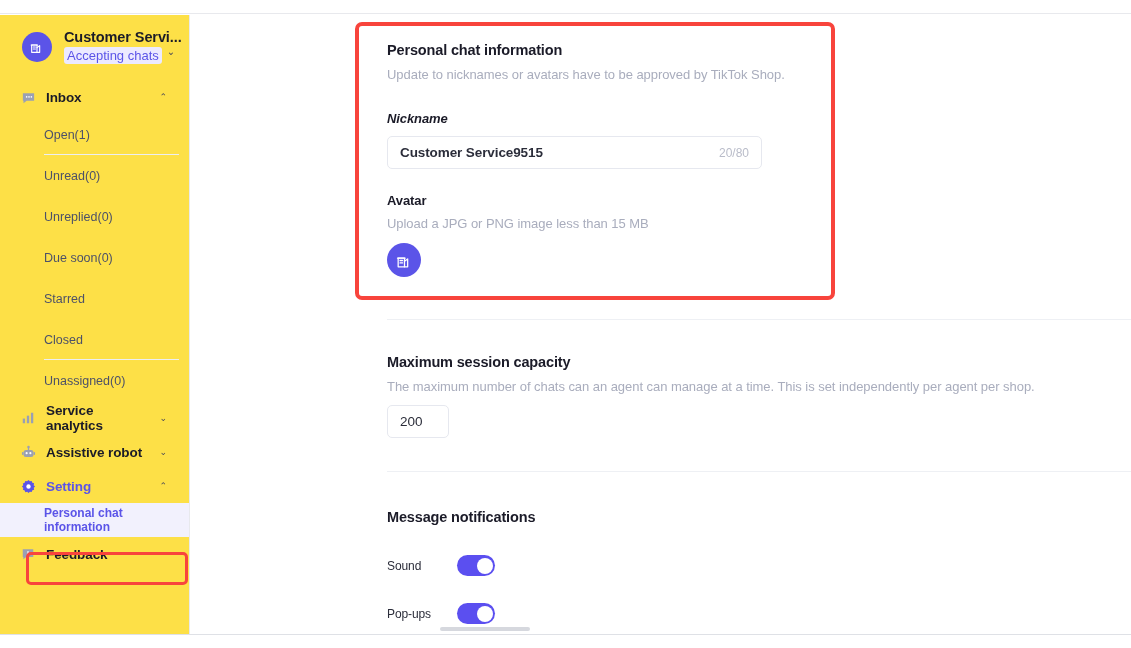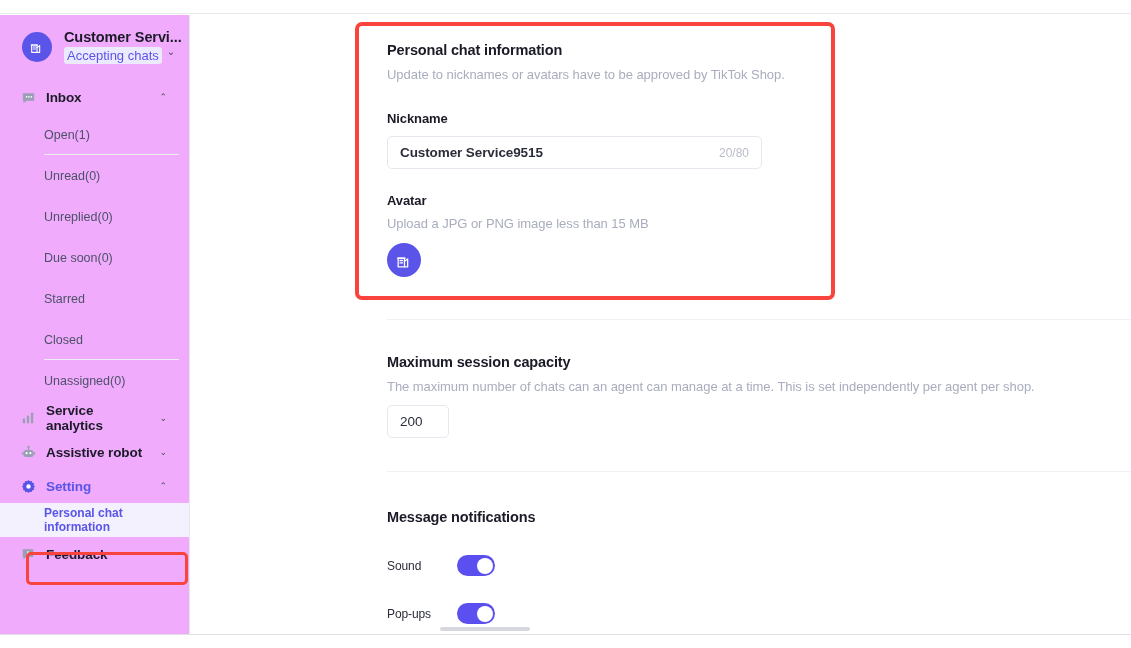--- a/index.html
+++ b/index.html
@@ -29,21 +29,21 @@
     background: #ffffff;
     border-bottom: 1px solid #e8e9ed;
   }
 
   
   .sidebar {
     position: absolute;
     top: 15px; left: 0;
     width: 190px;
     height: 619px;
-    background: #f0abfc;
+    background: #fde047;
     border-right: 1px solid #e8e9ed;
     overflow: hidden;
   }
 
   .profile {
     display: flex;
     align-items: center;
     padding: 14px 0 0 22px;
     gap: 12px;
   }
@@ -400,21 +400,21 @@
 
     </div>
   </div>
 
   <div class="content">
 
     <div class="section" style="padding-top:27px;">
       <div class="sec-title">Personal chat information</div>
       <div class="sec-desc">Update to nicknames or avatars have to be approved by TikTok Shop.</div>
 
-      <div class="field-label" style="margin-top:29px;">Nickname</div>
+      <div class="field-label" style="margin-top:29px;font-style:italic;">Nickname</div>
       <div class="text-input">
         <span class="val">Customer Service9515</span>
         <span class="counter">20/80</span>
       </div>
 
       <div class="field-label" style="margin-top:24px;">Avatar</div>
       <div class="sec-desc" style="margin-top:8px;">Upload a JPG or PNG image less than 15 MB</div>
       <div class="avatar-lg">
         <svg width="19" height="19" viewBox="0 0 24 24" aria-hidden="true">
           <g fill="none" stroke="#ffffff" stroke-width="1.6" stroke-linejoin="round" stroke-linecap="round">

